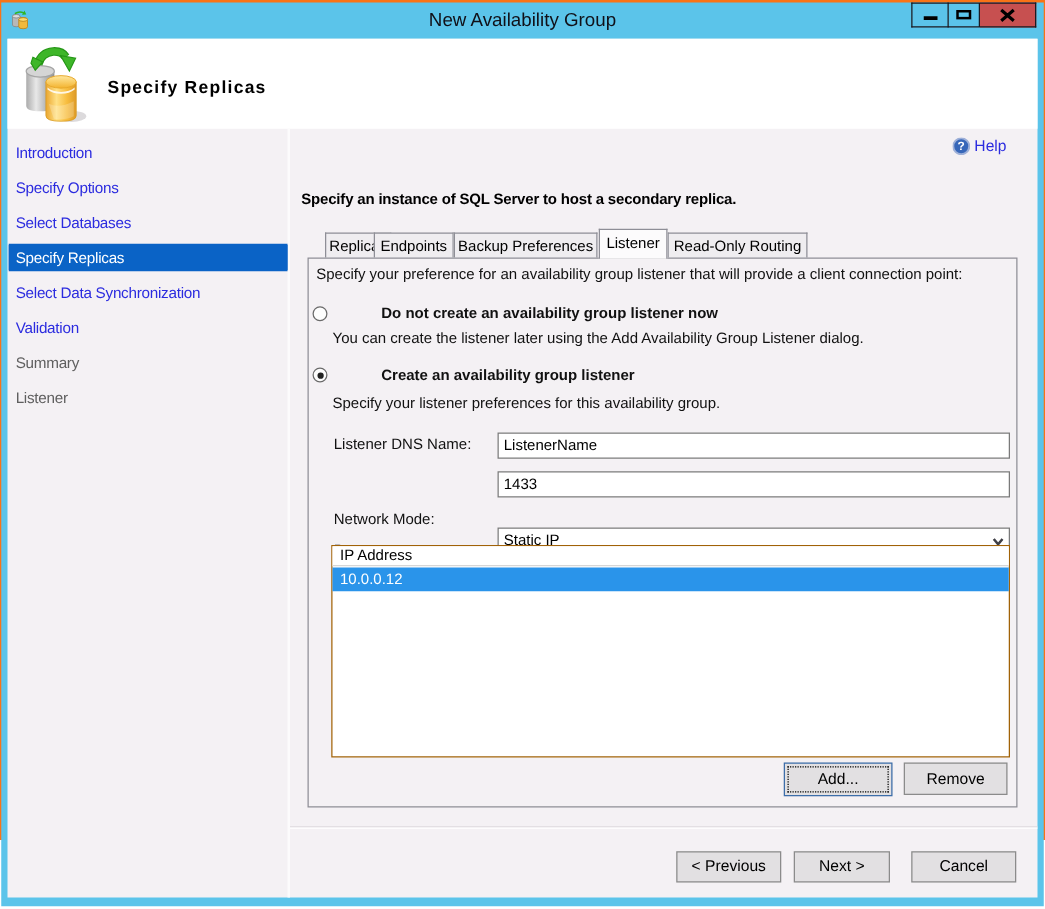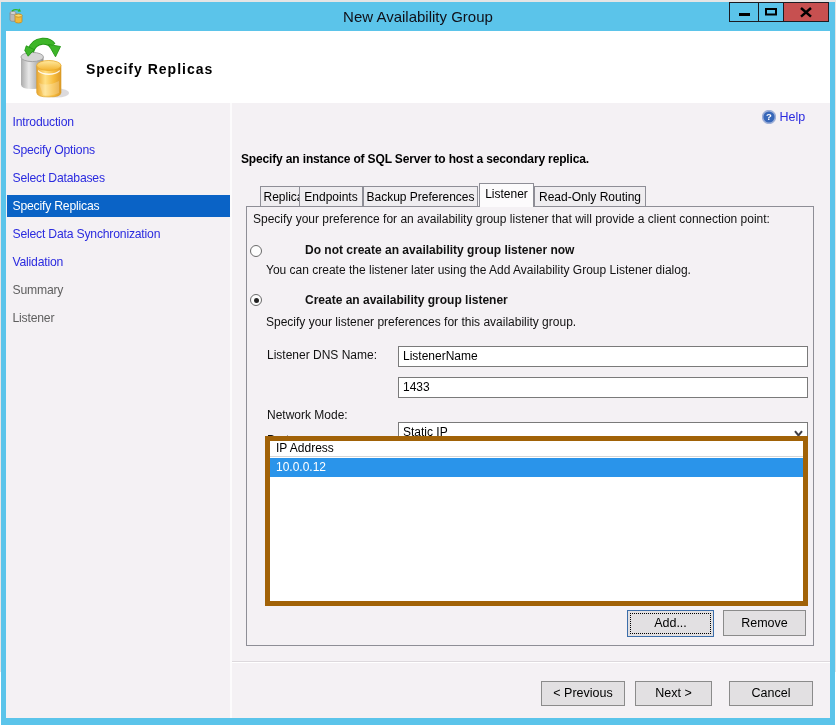--- a/index.html
+++ b/index.html
@@ -1,18 +1,18 @@
 <!DOCTYPE html>
 <html><head>
 <meta charset="utf-8">
 <style>
   * { margin:0; padding:0; box-sizing:border-box; }
   html,body { width:836px; height:727px; overflow:hidden; }
   body { font-family:"Liberation Sans", sans-serif; }
-  .win { position:absolute; left:0; top:0; width:836px; height:672px; background:#e5e5e5;padding-left:24px; }
+  .win { position:absolute; left:0; top:0; width:836px; height:672px; background:#f97316;padding-left:24px; }
   .frame { position:absolute; left:1px; top:2px; width:834px; height:723px; background:#5bc4ea; }
   .titlebar { position:absolute; left:0; top:0; width:834px; height:29px; }
   .title { position:absolute; left:0; top:6px; width:100%; text-align:center; font-size:15px; color:#101018; }
   .tbicon { position:absolute; left:6px; top:5px; }
   .winbtn { position:absolute; top:0px; height:20px; border:1px solid #1b1b22; }
   .btn-min { left:728px; width:30px; border-right:none; }
   .btn-max { left:757px; width:26px; }
   .btn-close { left:783px; width:45px; background:#c75050; border-left:none; }
   .content { position:absolute; left:5px; top:29px; width:824px; height:687px; background:#f4f1f4; }
   .header { position:absolute; left:0; top:0; width:824px; height:72px; background:#ffffff; }
@@ -31,21 +31,21 @@
          background:#efedf0; font-size:12px; text-align:center; line-height:20px; color:#000; }
   .tabs { position:absolute; left:0px; top:72px; width:598px; }
   .tab.active { background:#fcfbfc; height:24px; top:80px; z-index:5; }
   .panel { position:absolute; left:14px; top:175px; width:568px; height:440px; border:1px solid #8e8e96; background:#f4f1f4; }
   .ptext { position:absolute; font-size:12px; color:#111; }
   .pbold { position:absolute; font-size:12px; font-weight:bold; color:#111;margin-left:36px; }
   .radio { position:absolute; width:12px; height:12px; border:1px solid #6a6a6a; border-radius:50%; background:#fdfdfd; }
   .radio.on::after { content:""; position:absolute; left:2.5px; top:2.5px; width:5px; height:5px; border-radius:50%; background:#222; }
   .fldlabel { position:absolute; font-size:12px; color:#111; }
   .fld { position:absolute; left:151px; width:410px; height:21px; background:#fff; border:1px solid #7a7a7a; font-size:12px; line-height:19px; padding-left:4px; color:#000; }
-  .listbox { position:absolute; left:18px; top:229px; width:543px; height:170px; background:#fff; border:5px solid #a16207; }
+  .listbox { position:absolute; left:18px; top:229px; width:543px; height:170px; background:#fff; border:1px solid #a16207; }
   .lhead { position:absolute; left:0; top:0; width:100%; height:16px; border-bottom:1px solid #d6d6d6; font-size:12px; line-height:15px; padding-left:6px; color:#000; background:#fff; }
   .lrow { position:absolute; left:0; top:17px; width:100%; height:19px; background:#2a94ea; color:#fff; font-size:12px; line-height:18px; padding-left:6px; }
   .pushbtn { position:absolute; background:#e2e0e2; border:1px solid #8b8b8b; font-size:12.5px; text-align:center; color:#000; font-family:"Liberation Sans", sans-serif; }
   .sep { position:absolute; left:0px; top:630px; width:598px; height:2px; border-top:1px solid #ddd9dd; border-bottom:1px solid #ffffff; }
 </style>
 </head>
 <body>
 <div class="win">
   <div class="frame">
     <div class="titlebar">

